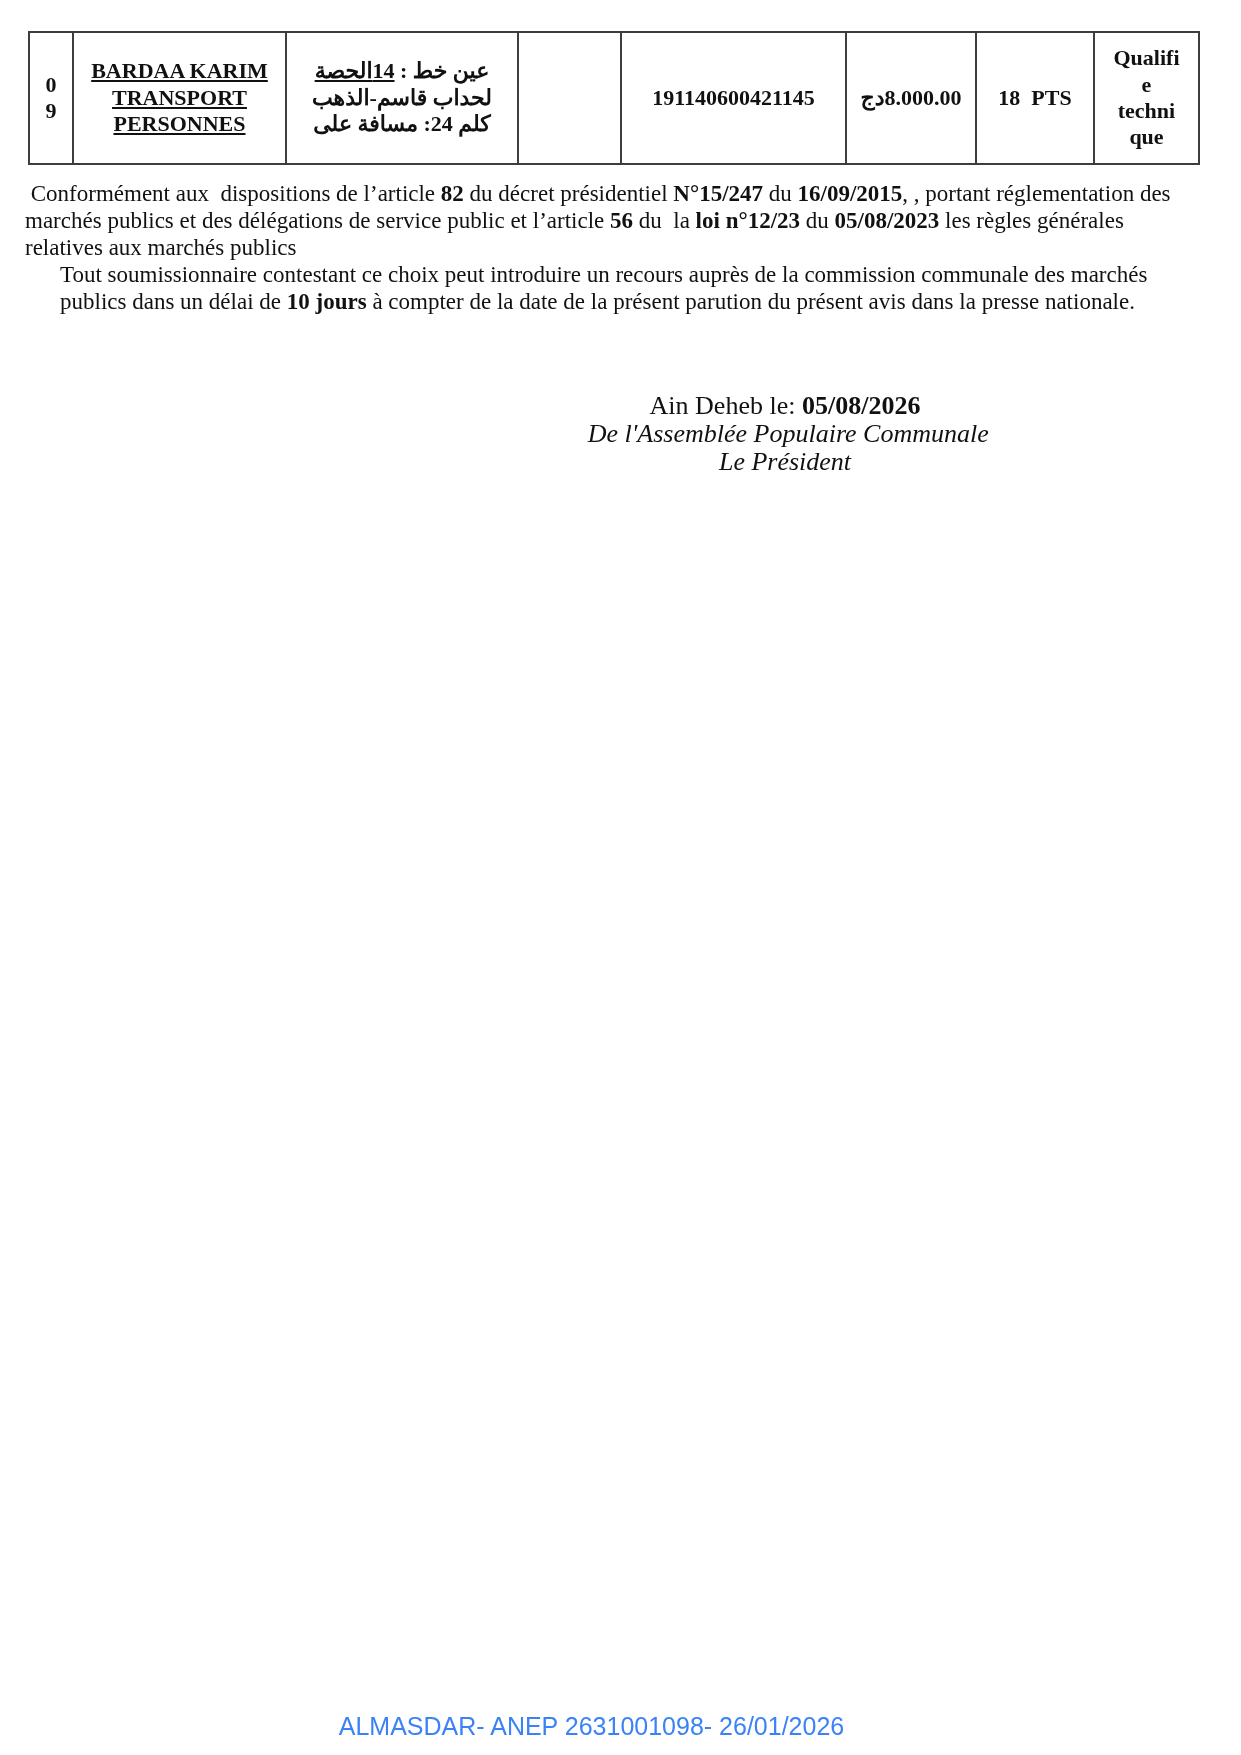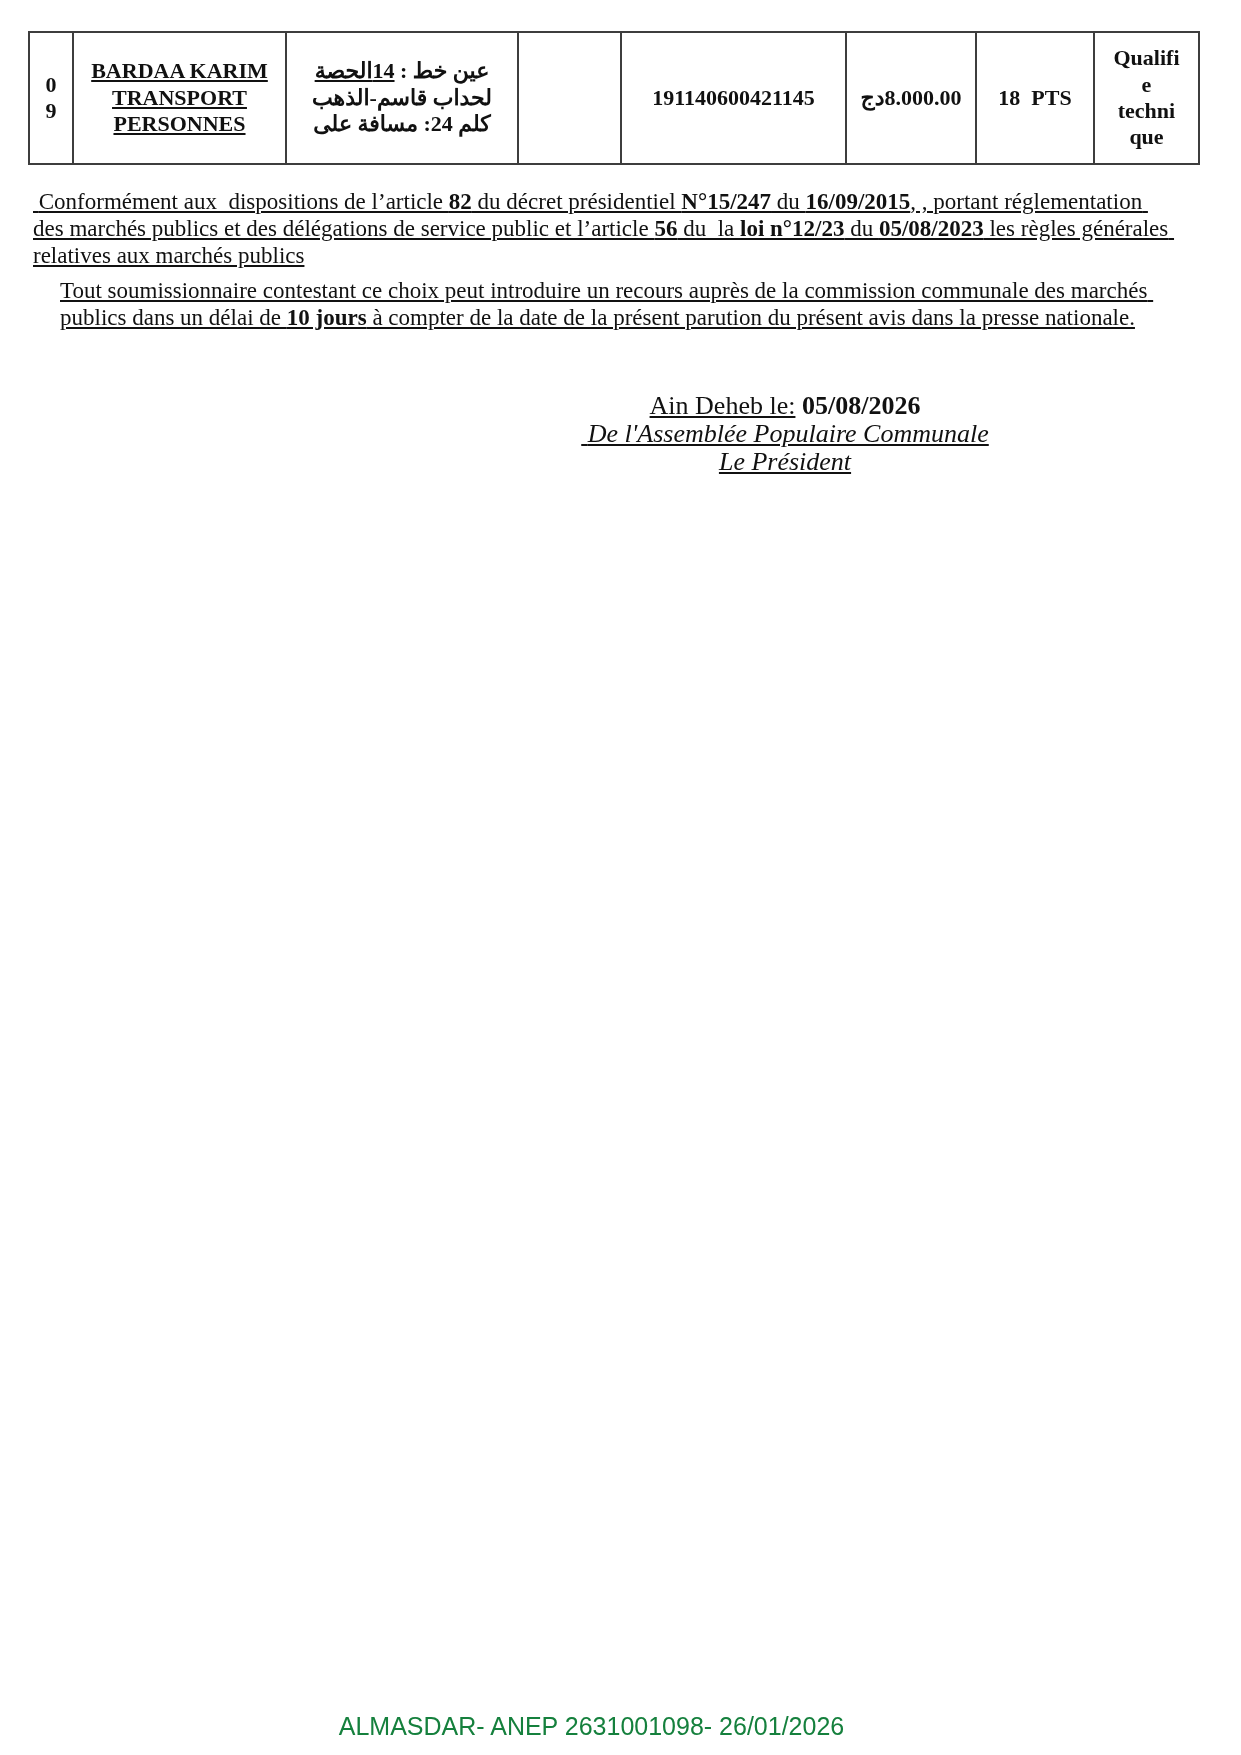--- a/index.html
+++ b/index.html
@@ -34,41 +34,41 @@
   td.cell-lot{font-size:20px;line-height:1.35;direction:ltr;border-radius:27px;}
   td.cell-lot .u-seg{text-decoration:underline;}
   td.cell-amount{font-weight:normal;font-size:21px;direction:rtl;}
   td.cell-score{white-space:pre-wrap;margin-left:7px;}
   td.cell-qualification{white-space:pre-line;font-size:22px;line-height:1.3;font-family:Liberation Serif, serif;}
   
   .bodytext{
     position:absolute;left:25px;top:180px;width:1155px;
     font-size:23px;line-height:27px;
   }
-  .para{white-space:pre-wrap;margin:8px;text-decoration:underline;}
+  .para{white-space:pre-wrap;margin:0;}
   .para.indented{margin-left:35px;width:1120px;}
   .b{font-weight:bold;}
   .i{font-style:italic;}
-  .u{text-decoration:underline;}
+  .u{}
   
   .signature{
     position:absolute;left:340px;top:392px;width:890px;
     text-align:center;
     font-size:26px;line-height:28px;
   }
   .signature .sig-line{white-space:pre-wrap;margin:0;}
   
   .footer{
     position:absolute;left:0;top:1712px;width:1241px;
     box-sizing:border-box;
     padding-right:58px;
     text-align:center;
     font-family:"Liberation Sans", sans-serif;
     font-size:25px;
-    color:#15803d;
+    color:#3b82f6;
   }
 </style>
 </head>
 <body>
 
 <div class="page">
 
   <table class="results">
     <colgroup>
       <col style="width:44px">

